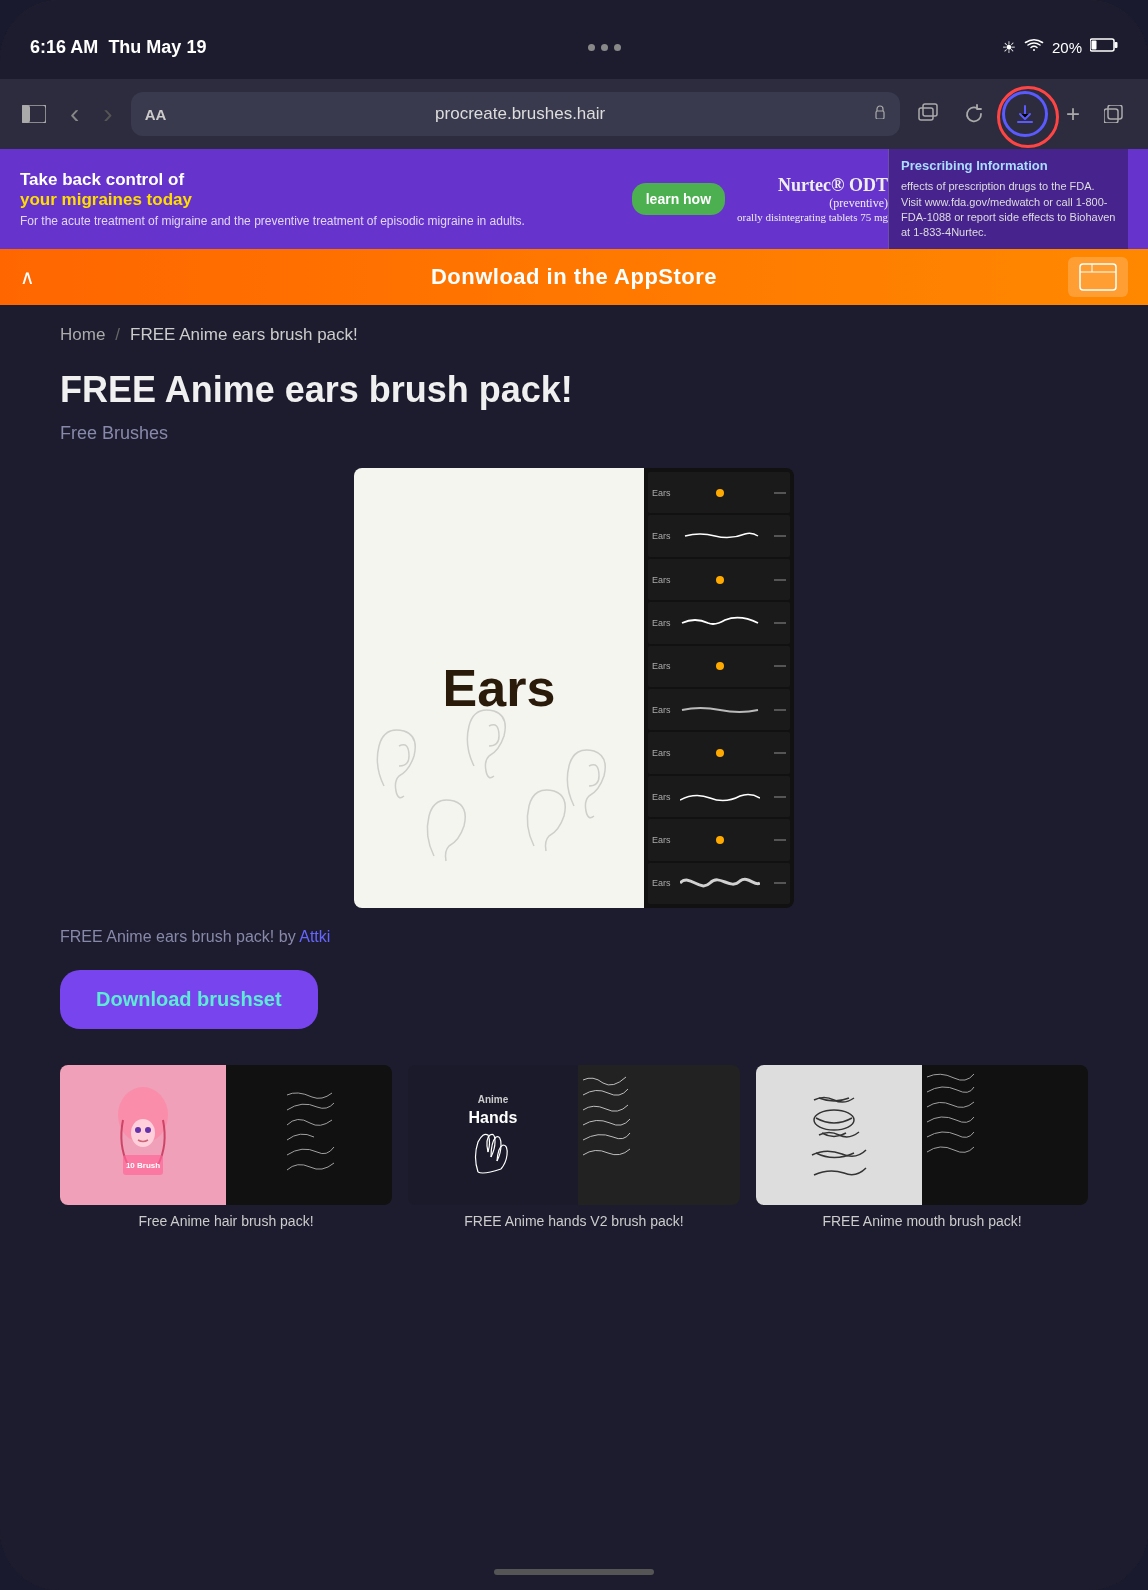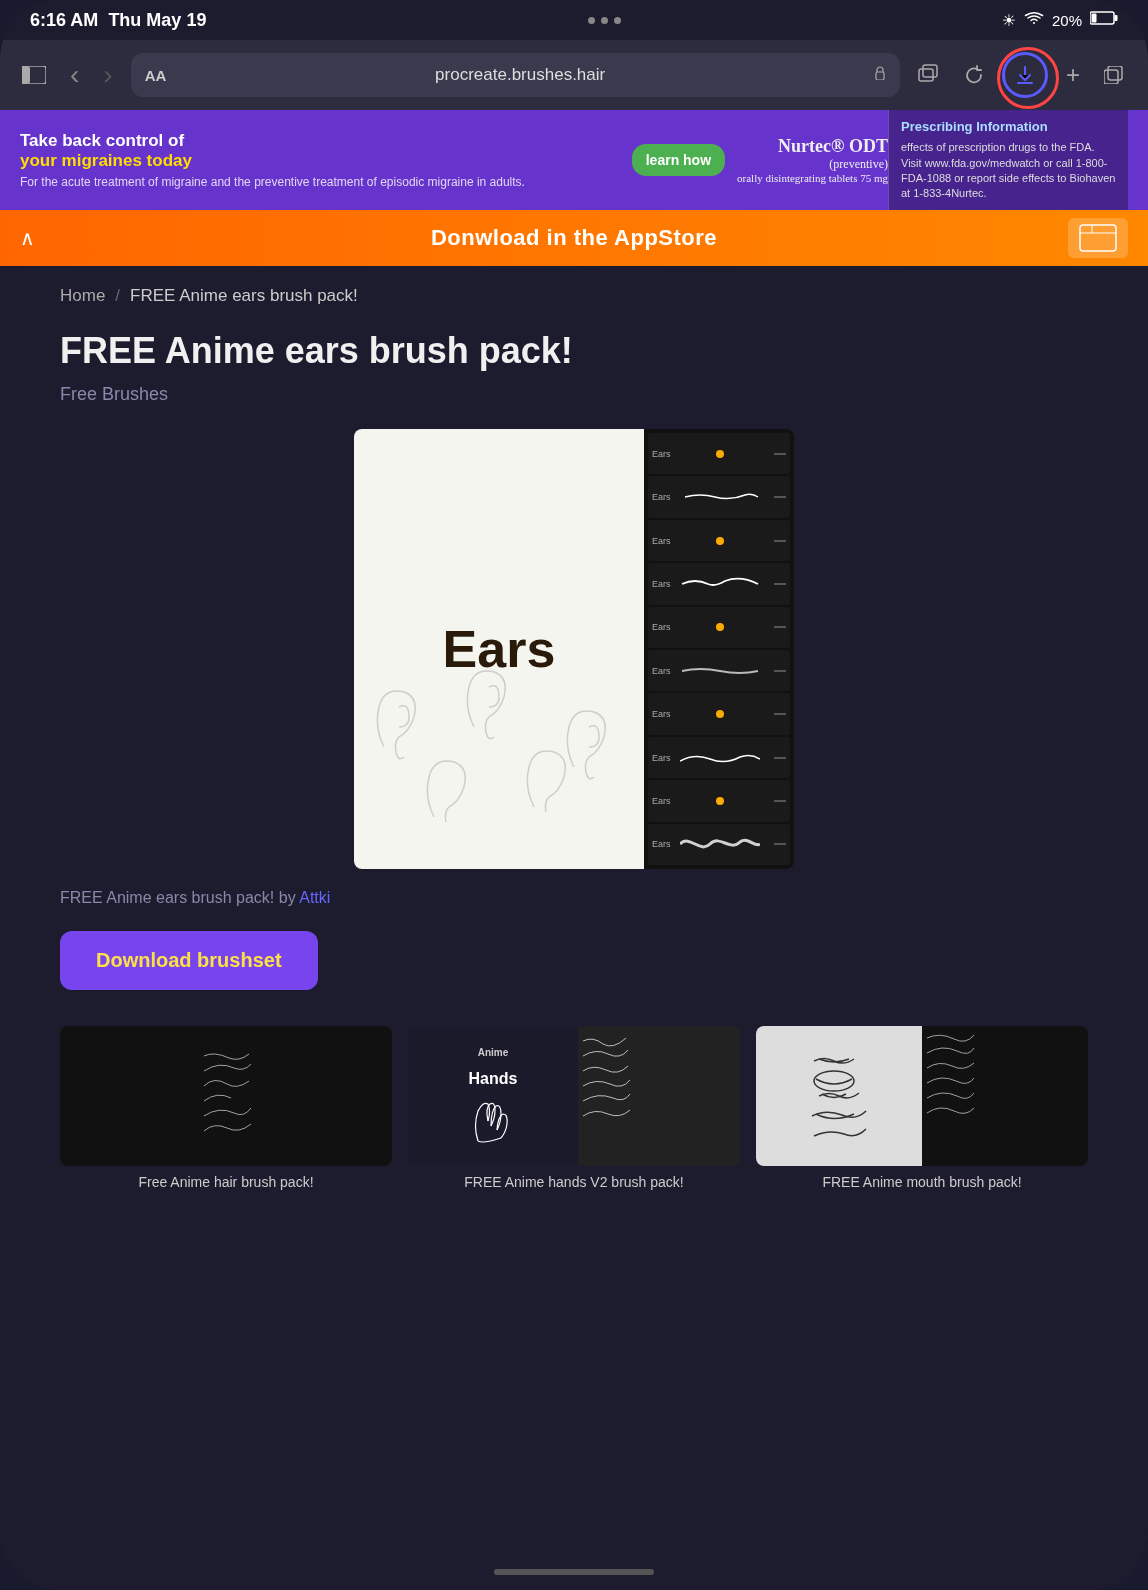--- a/index.html
+++ b/index.html
@@ -29,26 +29,27 @@
       background: #1c1c2e;
       border-radius: 50px;
       overflow: hidden;
       display: flex;
       flex-direction: column;
     }
 
     
     .status-bar {
       background: #1c1c2e;
-      height: 40px;
+      height: 64px;
       display: flex;
       align-items: center;
       justify-content: space-between;
       padding: 0 30px;
       flex-shrink: 0;
+      margin-top: 15px;
     }
 
     .status-left {
       font-size: 18px;
       font-weight: 600;
       color: #fff;
     }
 
     .status-center {
       display: flex;
@@ -375,23 +376,23 @@
     }
 
     .attribution-link {
       color: #6666ff;
       text-decoration: none;
     }
 
     
     .download-btn {
       background: #7744ee;
-      color: #fde047;
+      color: #5eead4;
       border: none;
-      border-radius: 12px;
+      border-radius: 20px;
       padding: 18px 36px;
       font-size: 20px;
       font-weight: 600;
       cursor: pointer;
       margin-bottom: 36px;
       display: inline-block;
     }
 
     
     .related-grid {
@@ -727,39 +728,54 @@
       </div>
 
       
       <button class="download-btn">Download brushset</button>
 
       
       <div class="related-grid">
 
         <div class="related-item">
           <div class="related-thumb">
+            <div class="thumb-left" style="background: #f0a0b8;">
+
+              <svg width="70" height="100" viewBox="0 0 70 100">
+                <ellipse cx="35" cy="30" rx="25" ry="28" fill="#ff80a0" opacity="0.6"></ellipse>
+                <path d="M15 35 Q10 60 20 80" stroke="#cc4466" stroke-width="2" fill="none"></path>
+                <path d="M55 35 Q60 60 50 80" stroke="#cc4466" stroke-width="2" fill="none"></path>
+                <ellipse cx="35" cy="48" rx="12" ry="14" fill="#ffd0dc"></ellipse>
+                <circle cx="30" cy="45" r="3" fill="#6633aa"></circle>
+                <circle cx="40" cy="45" r="3" fill="#6633aa"></circle>
+                <path d="M30 55 Q35 58 40 55" stroke="#cc6677" stroke-width="1.5" fill="none"></path>
+
+                <rect x="15" y="70" width="40" height="20" fill="#ff6699" opacity="0.7" rx="3"></rect>
+                <text x="35" y="83" text-anchor="middle" font-size="8" fill="white" font-weight="bold">10 Brush</text>
+              </svg>
+            </div>
             <div class="thumb-right" style="background:#111;">
               <svg width="55" height="100" viewBox="0 0 55 100">
                 <g stroke="white" stroke-width="1" fill="none" opacity="0.6">
                   <path d="M5 10 Q15 5 30 12 Q40 16 50 8"></path>
                   <path d="M5 25 Q20 15 35 22 Q45 26 52 18"></path>
                   <path d="M5 40 Q15 30 28 38 Q38 44 50 35"></path>
                   <path d="M5 55 Q18 45 32 52"></path>
                   <path d="M5 70 Q20 60 35 67 Q45 72 52 62"></path>
                   <path d="M5 85 Q15 76 28 82 Q40 88 52 78"></path>
                 </g>
               </svg>
             </div>
           </div>
           <div class="related-label">Free Anime hair brush pack!</div>
         </div>
 
         <div class="related-item">
           <div class="related-thumb">
-            <div class="thumb-left-2" style="background:#1a1a2a; flex-direction:column; padding:4px;gap:8px;">
+            <div class="thumb-left-2" style="background:#1a1a2a; flex-direction:column; padding:4px;">
 
               <div style="color:#ccc; font-size:10px; font-weight:700; text-align:center; margin-bottom:4px;">Anime</div>
               <div style="color:#fff; font-size:16px; font-weight:900; text-align:center;">Hands</div>
               <svg width="60" height="50" viewBox="0 0 60 50">
                 <g stroke="white" stroke-width="1.2" fill="none">
                   <path d="M15 45 Q10 30 15 15 Q20 5 25 8 Q28 15 25 25"></path>
                   <path d="M25 25 Q22 12 27 8 Q32 5 32 15 Q32 22 28 30"></path>
                   <path d="M28 30 Q28 15 33 10 Q38 8 38 18 Q38 26 34 34"></path>
                   <path d="M34 34 Q35 20 40 18 Q45 18 44 28 Q43 36 38 42"></path>
                   <path d="M15 45 Q20 48 38 42"></path>

